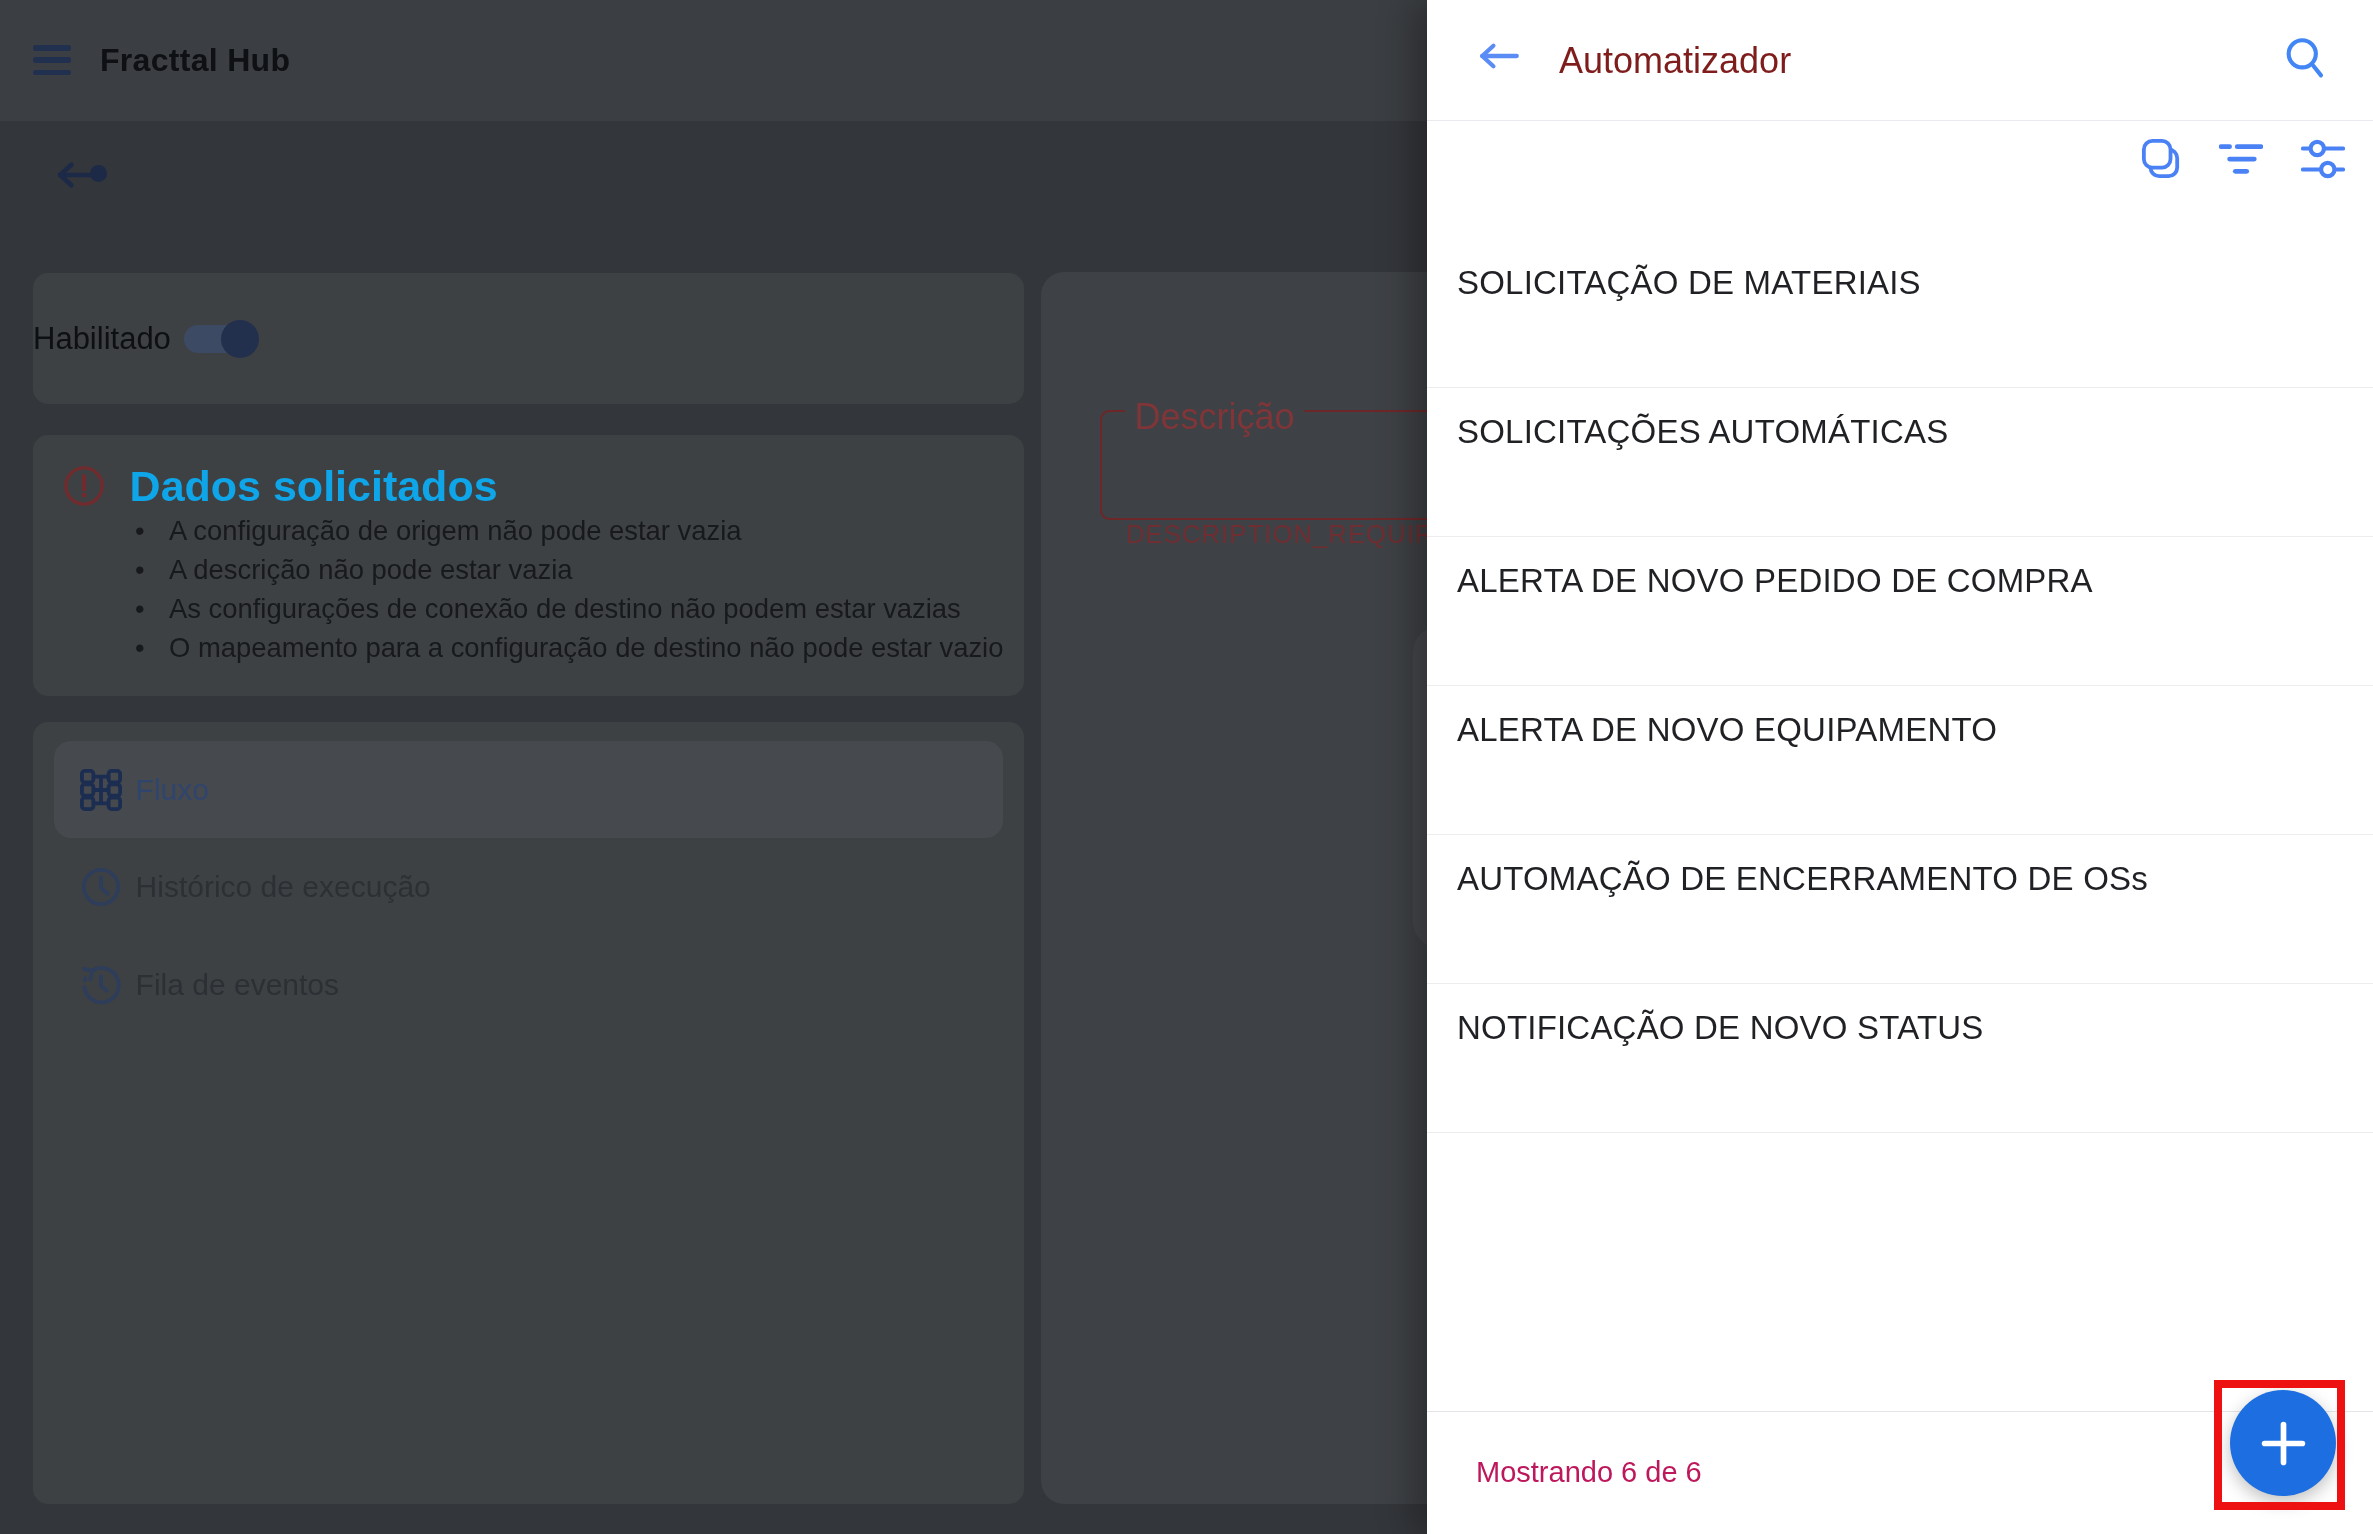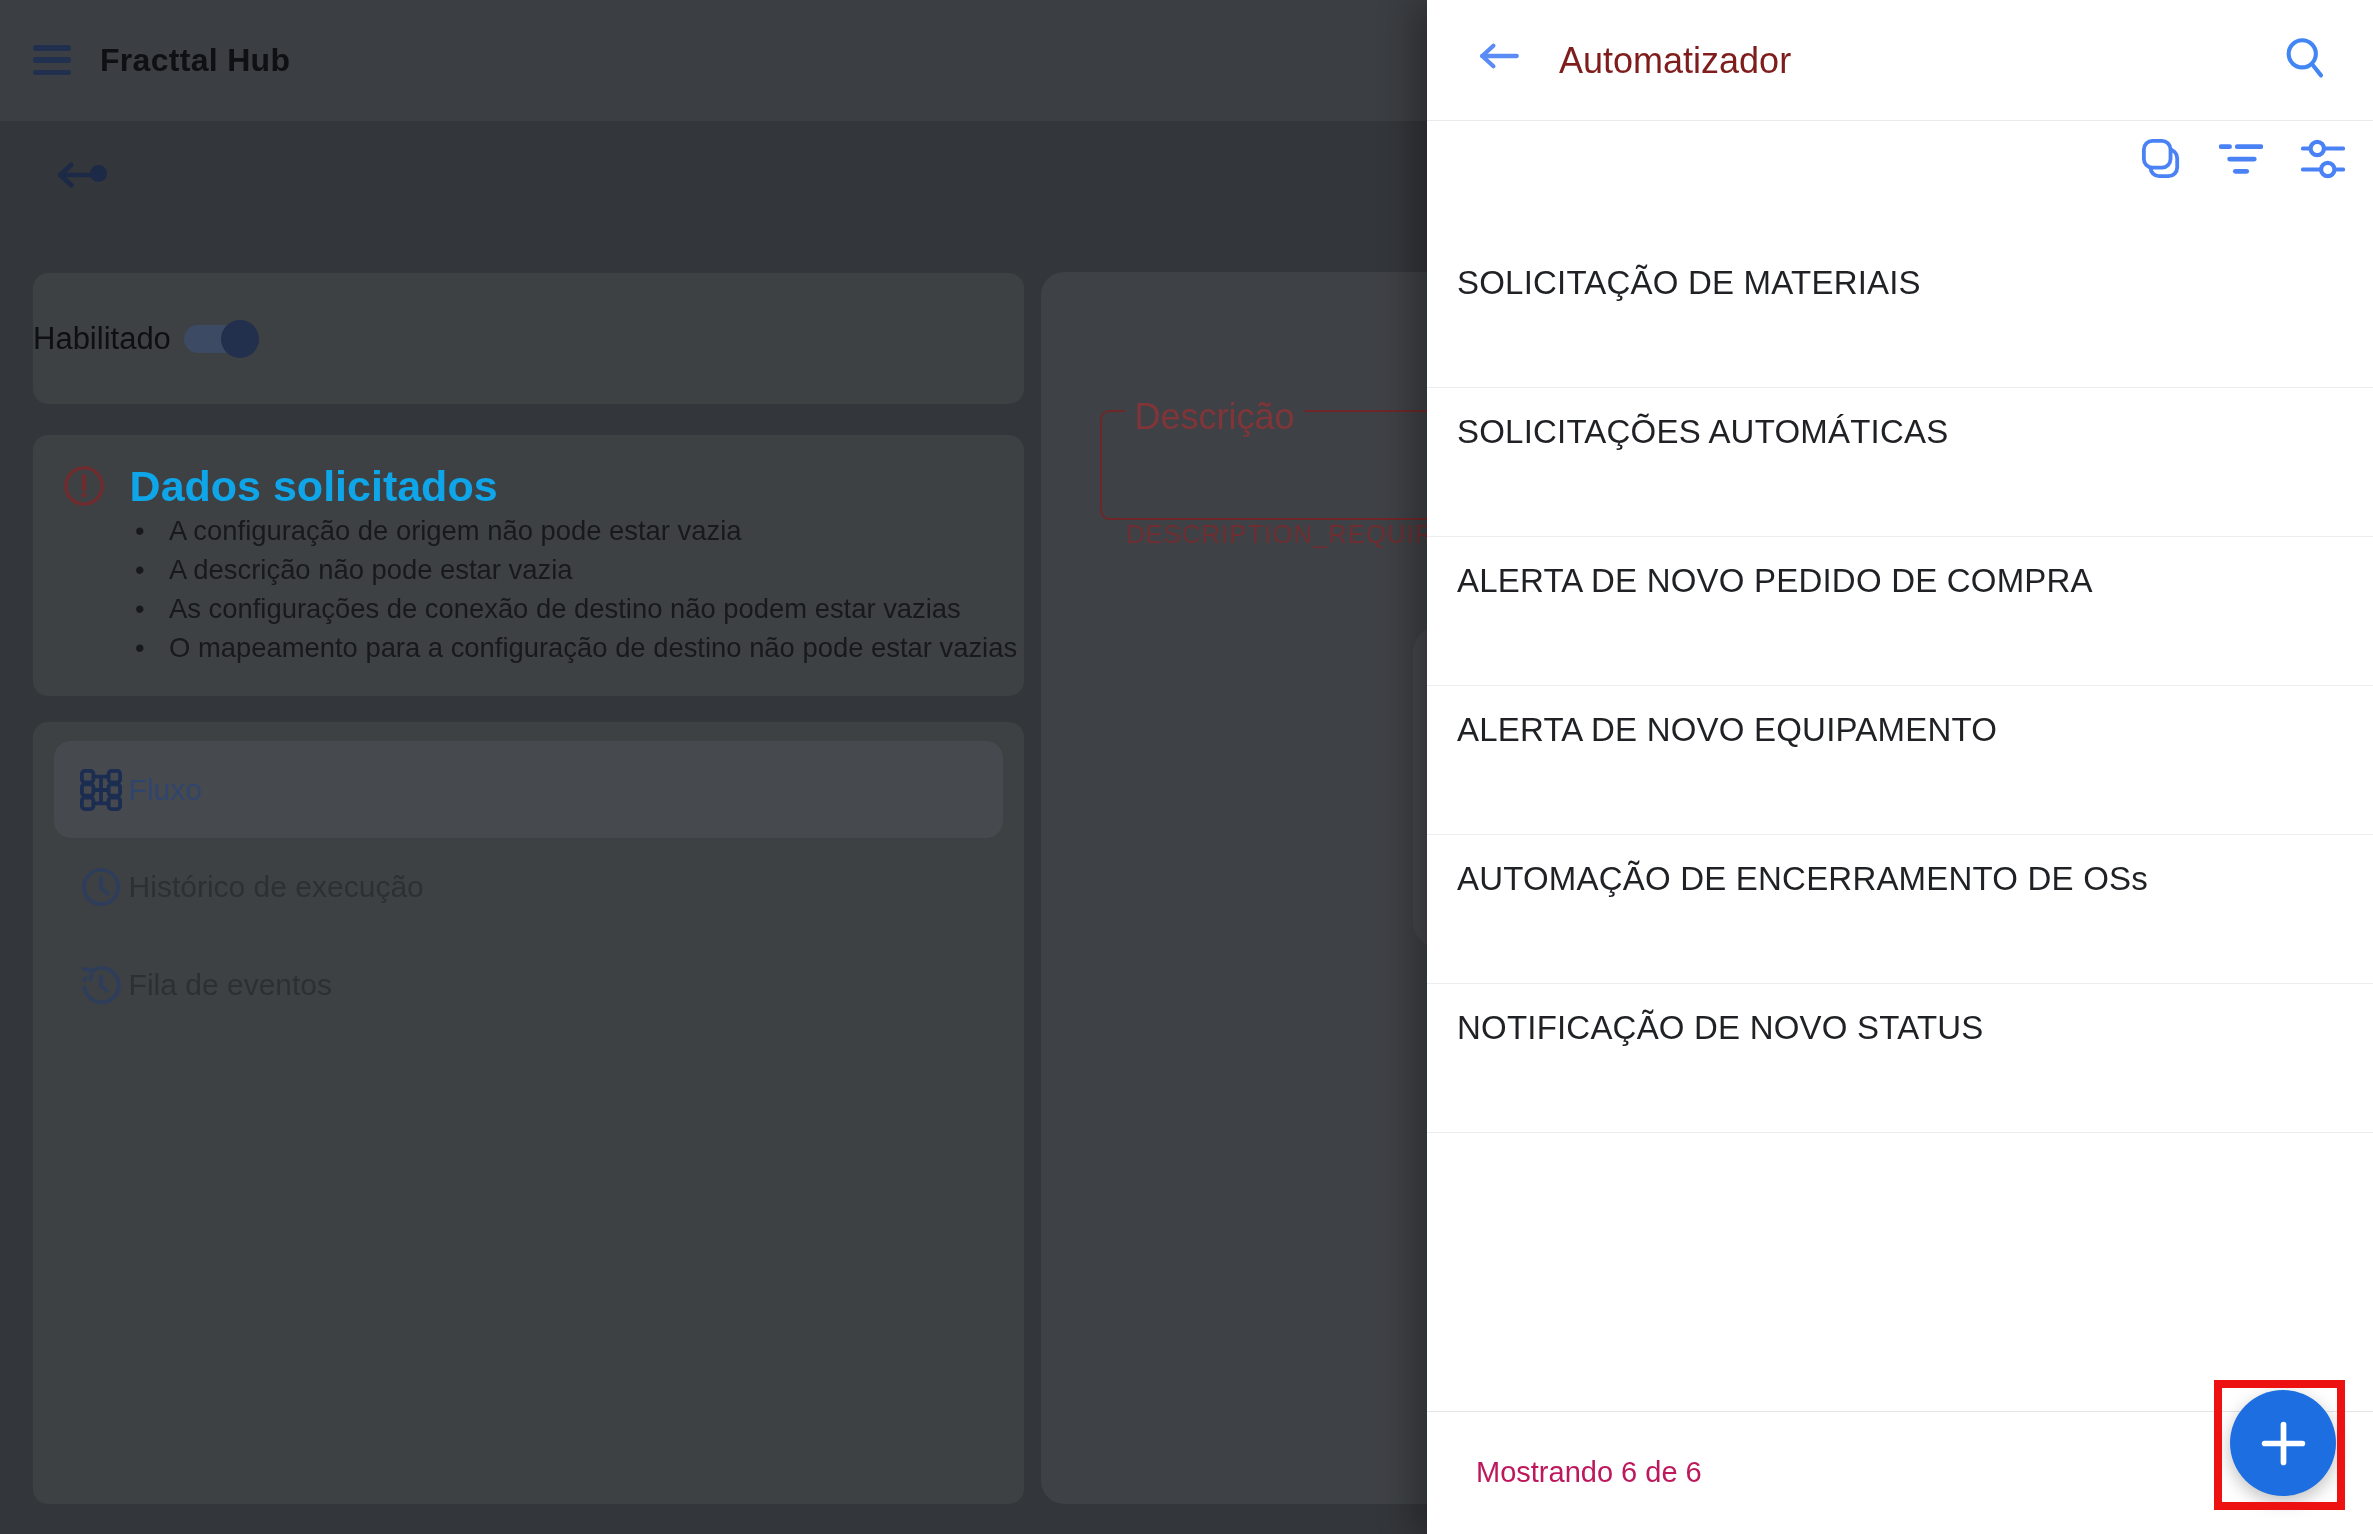--- a/index.html
+++ b/index.html
@@ -20,21 +20,21 @@
   .toggle .track{position:absolute;inset:0;border-radius:14px;background:#3d4a63;}
   .toggle .thumb{position:absolute;right:-2.8px;top:-4.7px;width:38px;height:38px;border-radius:50%;background:#22304e;}
   .card-alert{top:435px;height:261px;}
   .alert-head{position:absolute;left:30px;top:26.5px;display:flex;align-items:center;gap:24.6px;}
   .alert-title{font-size:43px;font-weight:700;color:#0ea5e9;}
   .alert-list{position:absolute;left:102px;top:76px;margin:0;padding:0;list-style:none;}
   .alert-list li{position:relative;padding-left:34px;font-size:27.4px;line-height:39px;color:#17191d;}
   .alert-list li::before{content:"•";position:absolute;left:0;top:0;color:#17191d;}
   .card-menu{top:722px;height:782px;}
   .menu-row{position:absolute;left:21px;width:949px;height:97px;border-radius:17px;
-            display:flex;align-items:center;gap:7px;padding-left:25.6px;box-sizing:border-box;cursor:pointer;}
+            display:flex;align-items:center;gap:14px;padding-left:25.6px;box-sizing:border-box;cursor:pointer;}
   .menu-row .mi{flex:0 0 42px;height:42px;}
   .menu-row.active{background:#46494d;}
   .menu-label{font-size:30px;color:#2c3034;}
   .menu-row.active .menu-label{color:#30456e;}
   .card-detail{position:absolute;left:1041px;top:272px;width:435px;height:1232px;background:#3e4145;border-radius:23px;}
   .field-outline{position:absolute;left:59px;top:138px;width:416px;height:106px;border:2.8px solid #6e2728;border-radius:9.5px;}
   .field-label{position:absolute;left:23px;top:-16px;padding:0 9.5px;background:#3e4145;font-size:36px;color:#803538;}
   .field-error{position:absolute;left:85px;top:248px;font-size:25.6px;letter-spacing:1.1px;color:#6f2e31;}
   .sliver-card{position:absolute;left:1413px;top:626px;width:85px;height:322px;background:#45484c;border-radius:26.5px;}
   
@@ -97,21 +97,21 @@
           <circle cx="22" cy="22" r="19" fill="none" stroke="#6f2b2e" stroke-width="3.6"></circle>
           <path d="M22 11.5 V25.5" stroke="#6f2b2e" stroke-width="4.4" stroke-linecap="round"></path>
           <circle cx="22" cy="31.5" r="2.6" fill="#6f2b2e"></circle>
         </svg>
         <span class="alert-title">Dados solicitados</span>
       </div>
       <ul class="alert-list">
         <li>A configuração de origem não pode estar vazia</li>
         <li>A descrição não pode estar vazia</li>
         <li>As configurações de conexão de destino não podem estar vazias</li>
-        <li>O mapeamento para a configuração de destino não pode estar vazias</li>
+        <li>O mapeamento para a configuração de destino não pode estar vazio</li>
       </ul>
     </section>
 
     <section class="lcard card-menu">
       <div class="menu-row active" style="top:19px;">
         <svg class="mi" viewBox="0 0 44 44">
           <g fill="none" stroke="#1c2d52" stroke-width="4">
             <path d="M14 8 H30 M14 22 H30 M14 36 H30"></path>
             <path d="M22 8 V36"></path>
             <rect x="2" y="2" width="12" height="12" rx="3"></rect>

